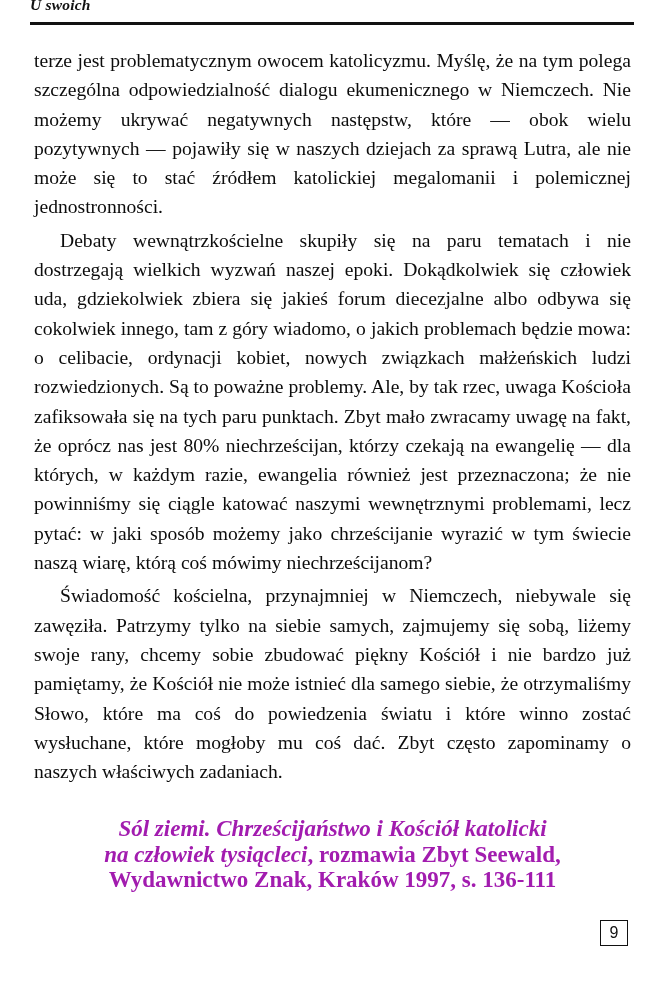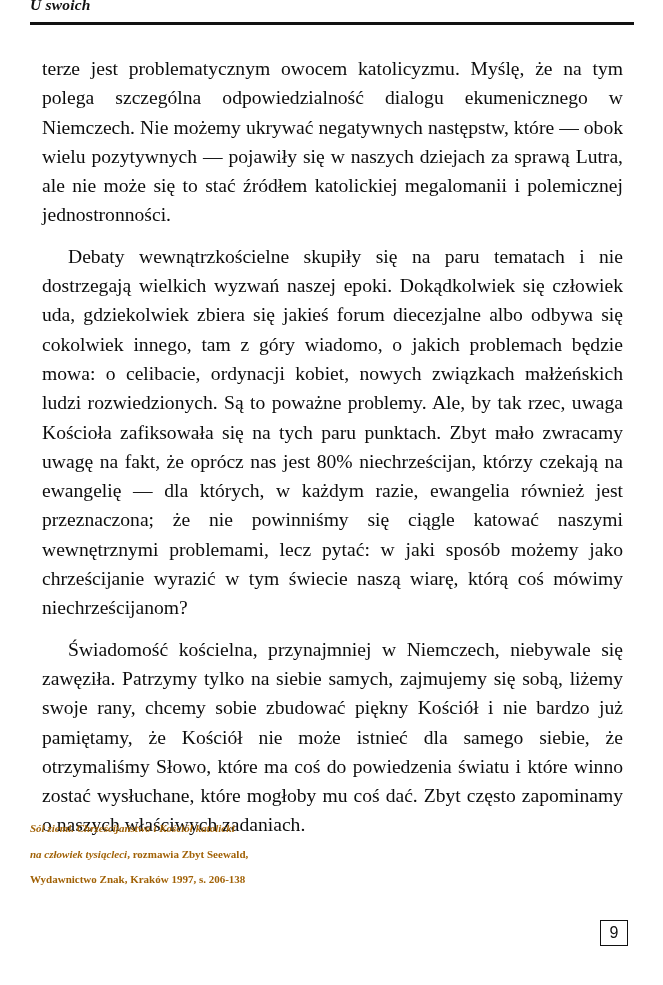--- a/index.html
+++ b/index.html
@@ -46,35 +46,35 @@
     left: 30px;
     top: 42px;
     width: 605px;
     font-size: 19.6px;
     line-height: 29.3px;
     text-align: justify;
     text-justify: inter-word;
     color: #0c0c0c;
   }
   .body-text p {
-    margin: 12px;
+    margin: 4px;
   }
   .body-text p.indent {
     text-indent: 26px;
   }
   .citation {
     position: absolute;
     left: 30px;
     top: 816px;
     width: 605px;
-    text-align: left;
-    font-size: 11px;
+    text-align: center;
+    font-size: 23px;
     line-height: 25.5px;
     font-weight: bold;
-    color: #a16207;
+    color: #a21caf;
   }
   .citation .ital {
     font-style: italic;
   }
   .page-number-box {
     position: absolute;
     left: 600px;
     top: 920px;
     width: 28px;
     height: 26px;
@@ -98,20 +98,20 @@
 
   <div class="body-text">
     <p>terze jest problematycznym owocem katolicyzmu. Myślę, że na tym polega szczególna odpowiedzialność dialogu ekumenicznego w Niemczech. Nie możemy ukrywać negatywnych następstw, które — obok wielu pozytywnych — pojawiły się w naszych dziejach za sprawą Lutra, ale nie może się to stać źródłem katolickiej megalomanii i polemicznej jednostronności.</p>
     <p class="indent">Debaty wewnątrzkościelne skupiły się na paru tematach i nie dostrzegają wielkich wyzwań naszej epoki. Dokądkolwiek się człowiek uda, gdziekolwiek zbiera się jakieś forum diecezjalne albo odbywa się cokolwiek innego, tam z góry wiadomo, o jakich problemach będzie mowa: o celibacie, ordynacji kobiet, nowych związkach małżeńskich ludzi rozwiedzionych. Są to poważne problemy. Ale, by tak rzec, uwaga Kościoła zafiksowała się na tych paru punktach. Zbyt mało zwracamy uwagę na fakt, że oprócz nas jest 80% niechrześcijan, którzy czekają na ewangelię — dla których, w każdym razie, ewangelia również jest przeznaczona; że nie powinniśmy się ciągle katować naszymi wewnętrznymi problemami, lecz pytać: w jaki sposób możemy jako chrześcijanie wyrazić w tym świecie naszą wiarę, którą coś mówimy niechrześcijanom?</p>
     <p class="indent">Świadomość kościelna, przynajmniej w Niemczech, niebywale się zawęziła. Patrzymy tylko na siebie samych, zajmujemy się sobą, liżemy swoje rany, chcemy sobie zbudować piękny Kościół i nie bardzo już pamiętamy, że Kościół nie może istnieć dla samego siebie, że otrzymaliśmy Słowo, które ma coś do powiedzenia światu i które winno zostać wysłuchane, które mogłoby mu coś dać. Zbyt często zapominamy o naszych właściwych zadaniach.</p>
   </div>
 
   <div class="citation">
     <span class="ital">Sól ziemi. Chrześcijaństwo i Kościół katolicki</span><br>
     <span class="ital">na człowiek tysiącleci</span><span>, rozmawia Zbyt Seewald,</span><br>
-    <span>Wydawnictwo Znak, Kraków 1997, s. 206-138</span>
+    <span>Wydawnictwo Znak, Kraków 1997, s. 136-111</span>
   </div>
 
   <div class="page-number-box">
     <span>9</span>
   </div>
 
 </div>
 
 </body></html>

